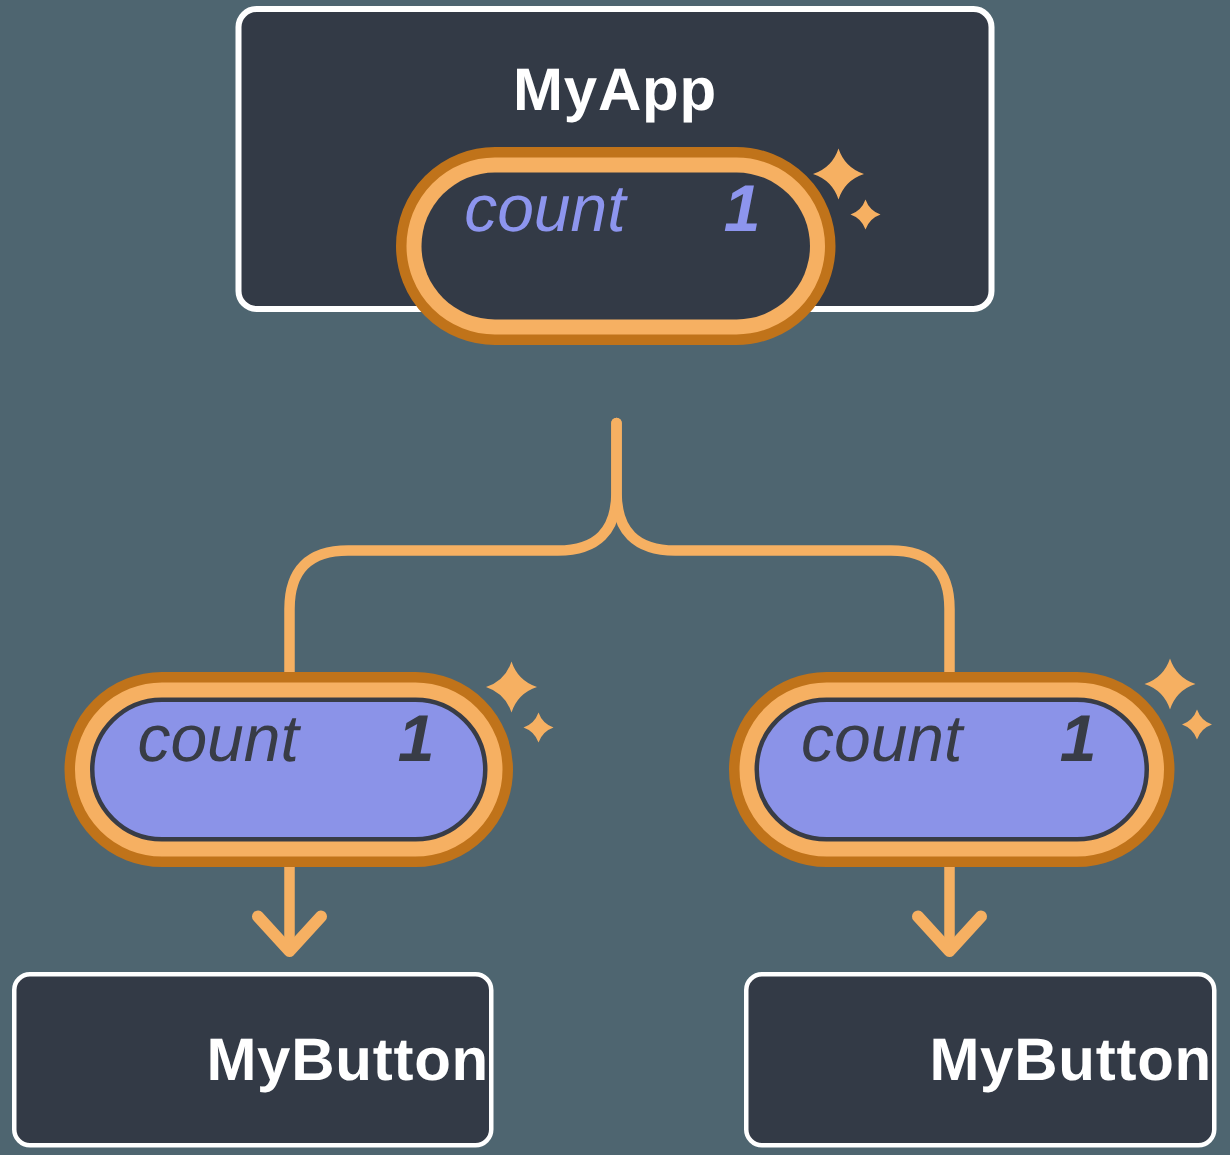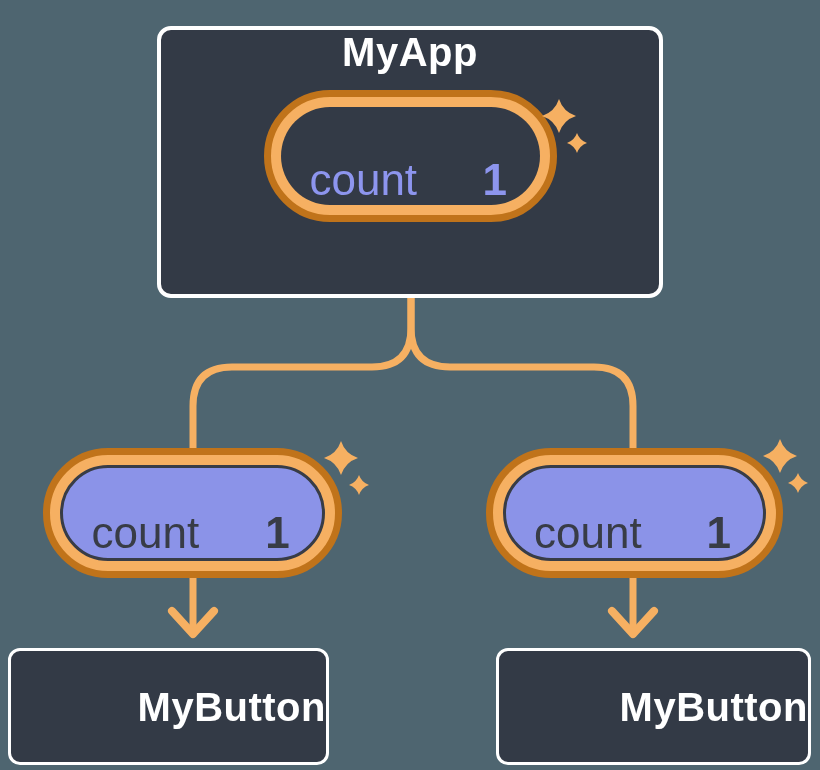--- a/index.html
+++ b/index.html
@@ -22,36 +22,37 @@
     position:absolute;box-sizing:border-box;
     background:var(--node-bg,#333A46);
     border:4px solid var(--node-border,#FFFFFF);
     border-radius:14px;z-index:1;
   }
   .box-title{
     color:var(--title-text,#FFFFFF);
     font-size:40px;font-weight:bold;letter-spacing:.5px;
     text-align:center;line-height:44px;
   }
-  .box.root{left:157px;top:26px;width:506px;height:272px;}
+  .box.root{left:157px;top:4px;width:506px;height:204px;padding-top:30px;}
   .box.child{border-width:3px;border-radius:12px;display:flex;align-items:center;justify-content:flex-end;}
   .box.child.left{left:8px;top:648px;width:321px;height:117px;}
   .box.child.right{left:496px;top:648px;width:315px;height:117px;}
 
   
   .pill{
     box-sizing:border-box;
     background:var(--orange-light,#F6B062);
     border:7px solid var(--orange-dark,#C0731A);
     border-radius:999px;
     padding:10px;display:flex;z-index:1;
   }
   .pill-body{
     flex:1;border-radius:999px;display:flex;overflow:hidden;
-    align-items:flex-end;
+    align-items:flex-start;
+    font-style:italic;
   }
   .cell{display:flex;align-items:center;justify-content:center;font-size:44px;}
   .cell.label{flex:1.85;font-weight:normal;}
   .cell.value{flex:1;font-weight:bold;}
   .divider{width:4px;}
 
   .pill.root-pill{width:293px;height:132px;margin:16px auto 0;}
   .pill.root-pill .pill-body{background:var(--node-bg,#333A46);}
   .pill.root-pill .cell.label{color:var(--periwinkle-text,#8D95EE);}
   .pill.root-pill .cell.value{color:var(--periwinkle-text,#8D95EE);}

